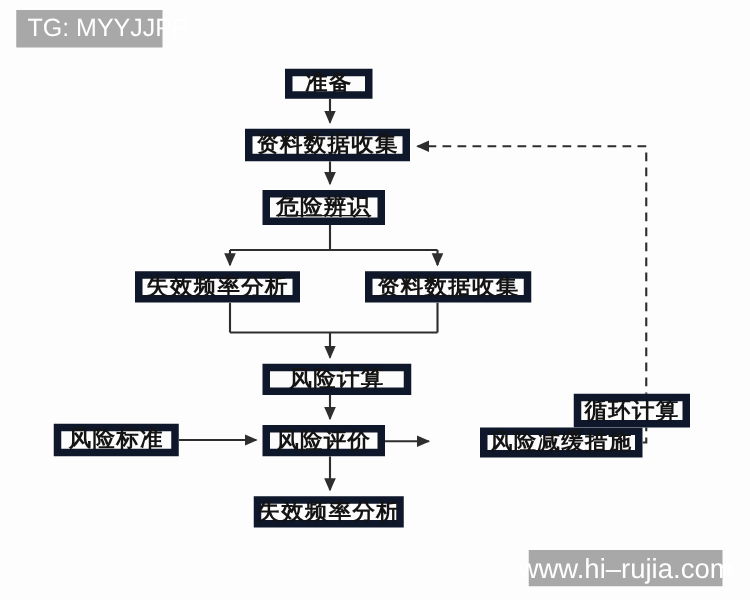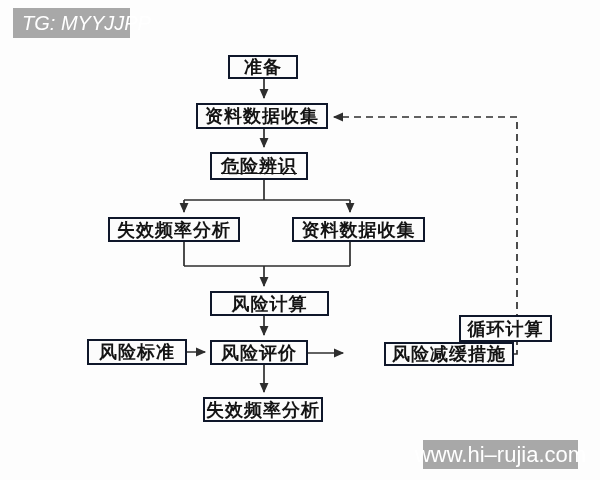--- a/index.html
+++ b/index.html
@@ -18,21 +18,21 @@
   #wires {
     position: absolute;
     left: 0;
     top: 0;
     width: 600px;
     height: 480px;
   }
   .node {
     position: absolute;
     box-sizing: border-box;
-    border: 2px solid #0f172a;
+    border: 6px solid #0f172a;
     background: #fcfcfc;
     color: #141414;
     display: flex;
     align-items: center;
     justify-content: center;
     font-weight: bold;
     font-size: 18px;
     letter-spacing: 1px;
     white-space: nowrap;
     line-height: 1;
@@ -48,38 +48,37 @@
     font-family: "Liberation Sans", sans-serif;
   }
   #badge-top {
     left: 13px;
     top: 8px;
     width: 117px;
     height: 30px;
     font-size: 20px;
     padding-left: 9px;
     justify-content: flex-start;
-    font-style: italic;
   }
   #badge-bottom {
     left: 423px;
     top: 440px;
     width: 155px;
     height: 29px;
     font-size: 22px;
     justify-content: center;
   }
   
   #node-prepare      { left: 228px; top:  55px; width:  70px; height: 24px; }
   #node-collect      { left: 196px; top: 103px; width: 132px; height: 26px; }
   #node-hazard       { left: 210px; top: 152px; width:  98px; height: 28px; text-decoration: underline; }
   #node-freq         { left: 108px; top: 217px; width: 132px; height: 25px; }
   #node-conseq       { left: 292px; top: 217px; width: 133px; height: 25px; }
   #node-calc         { left: 210px; top: 291px; width:  119px; height: 25px; }
-  #node-criteria     { left:  43px; top: 339px; width: 100px; height: 26px; margin-left: 44px; }
+  #node-criteria     { left:  43px; top: 339px; width: 100px; height: 26px; }
   #node-eval         { left: 210px; top: 340px; width:  98px; height: 25px; }
   #node-mitigation   { left: 348px; top: 342px; width: 130px; height: 24px; margin-left: 36px; }
   #node-loop         { left: 459px; top: 291px; width: 93px; height: 27px; margin-top: 24px; }
   #node-conclusion   { left: 203px; top: 397px; width: 120px; height: 25px; }
 </style>
 </head>
 <body>
 
 <div id="canvas">
 

